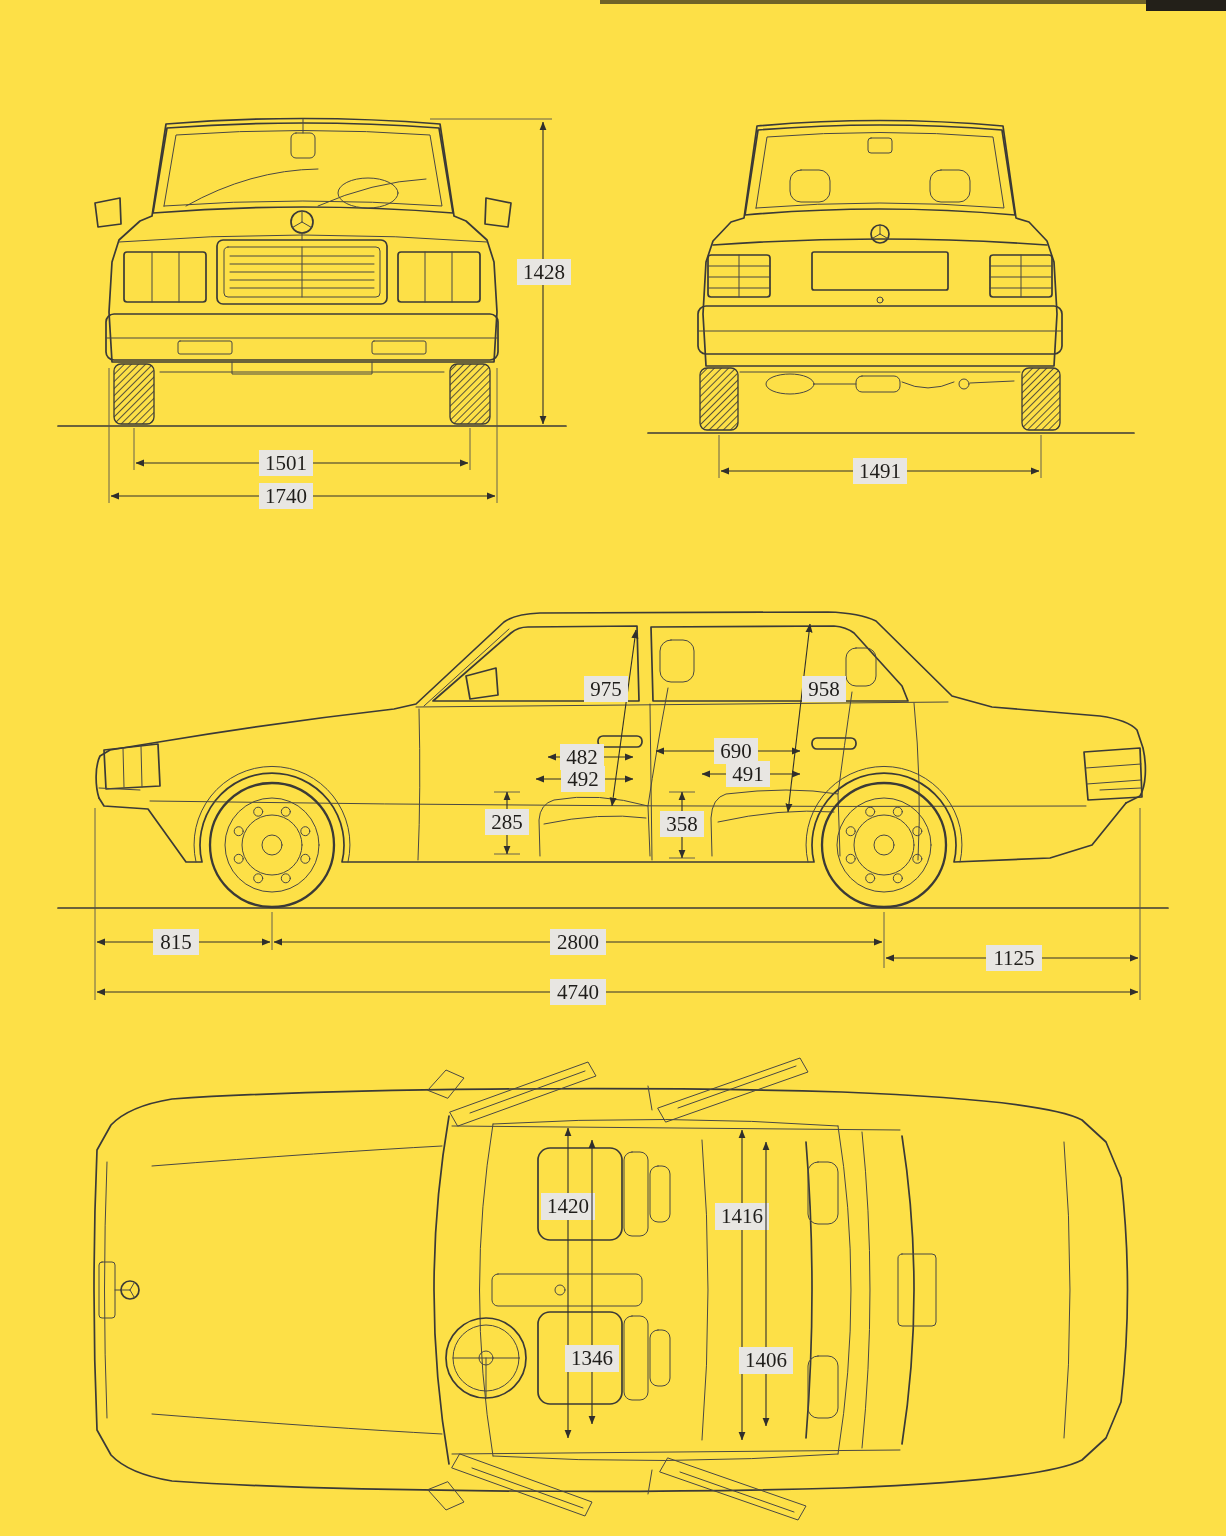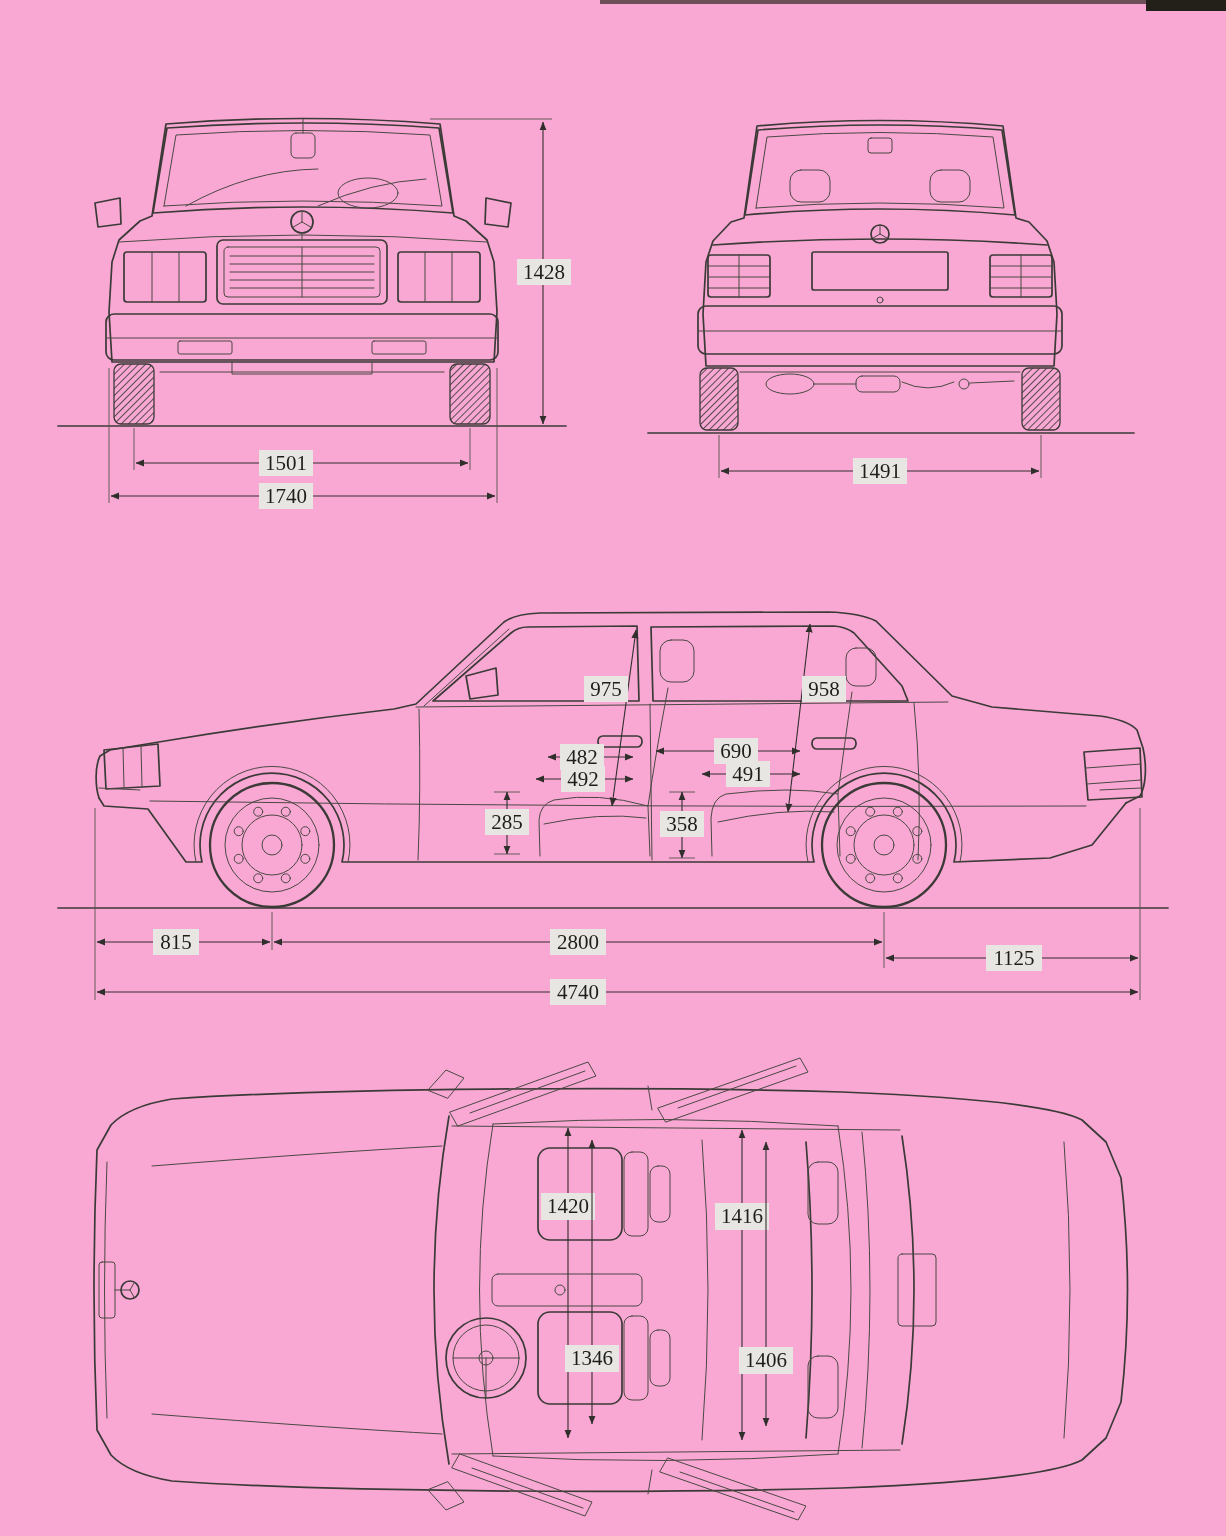--- a/index.html
+++ b/index.html
@@ -1,16 +1,16 @@
 <!DOCTYPE html>
 <html><head>
 <meta charset="utf-8">
 <style>
   html,body{margin:0;padding:0;background:#e8e6e2;}
-  .page{position:relative;width:1226px;height:1536px;background:#f9a8d4;overflow:hidden;}
+  .page{position:relative;width:1226px;height:1536px;background:#fde047;overflow:hidden;}
   svg{display:block;}
   .ln{fill:none;stroke:#3b3a37;stroke-width:1.7;stroke-linecap:round;stroke-linejoin:round;}
   .lw{fill:none;stroke:#3b3a37;stroke-width:2.3;stroke-linecap:round;stroke-linejoin:round;}
   .th{fill:none;stroke:#4a4843;stroke-width:1;stroke-linecap:round;stroke-linejoin:round;}
   .dm{fill:none;stroke:#302f2c;stroke-width:1.1;}
   .xt{fill:none;stroke:#55534e;stroke-width:0.9;}
   .drk{fill:url(#hatch);stroke:#3b3a37;stroke-width:1.3;}
   .bgr{fill:#e8e6e2;stroke:none;}
   .lbl{font-family:"Liberation Serif","DejaVu Serif",serif;font-size:21px;fill:#1f1d1a;text-anchor:middle;}
   .art{fill:#232019;stroke:none;}

